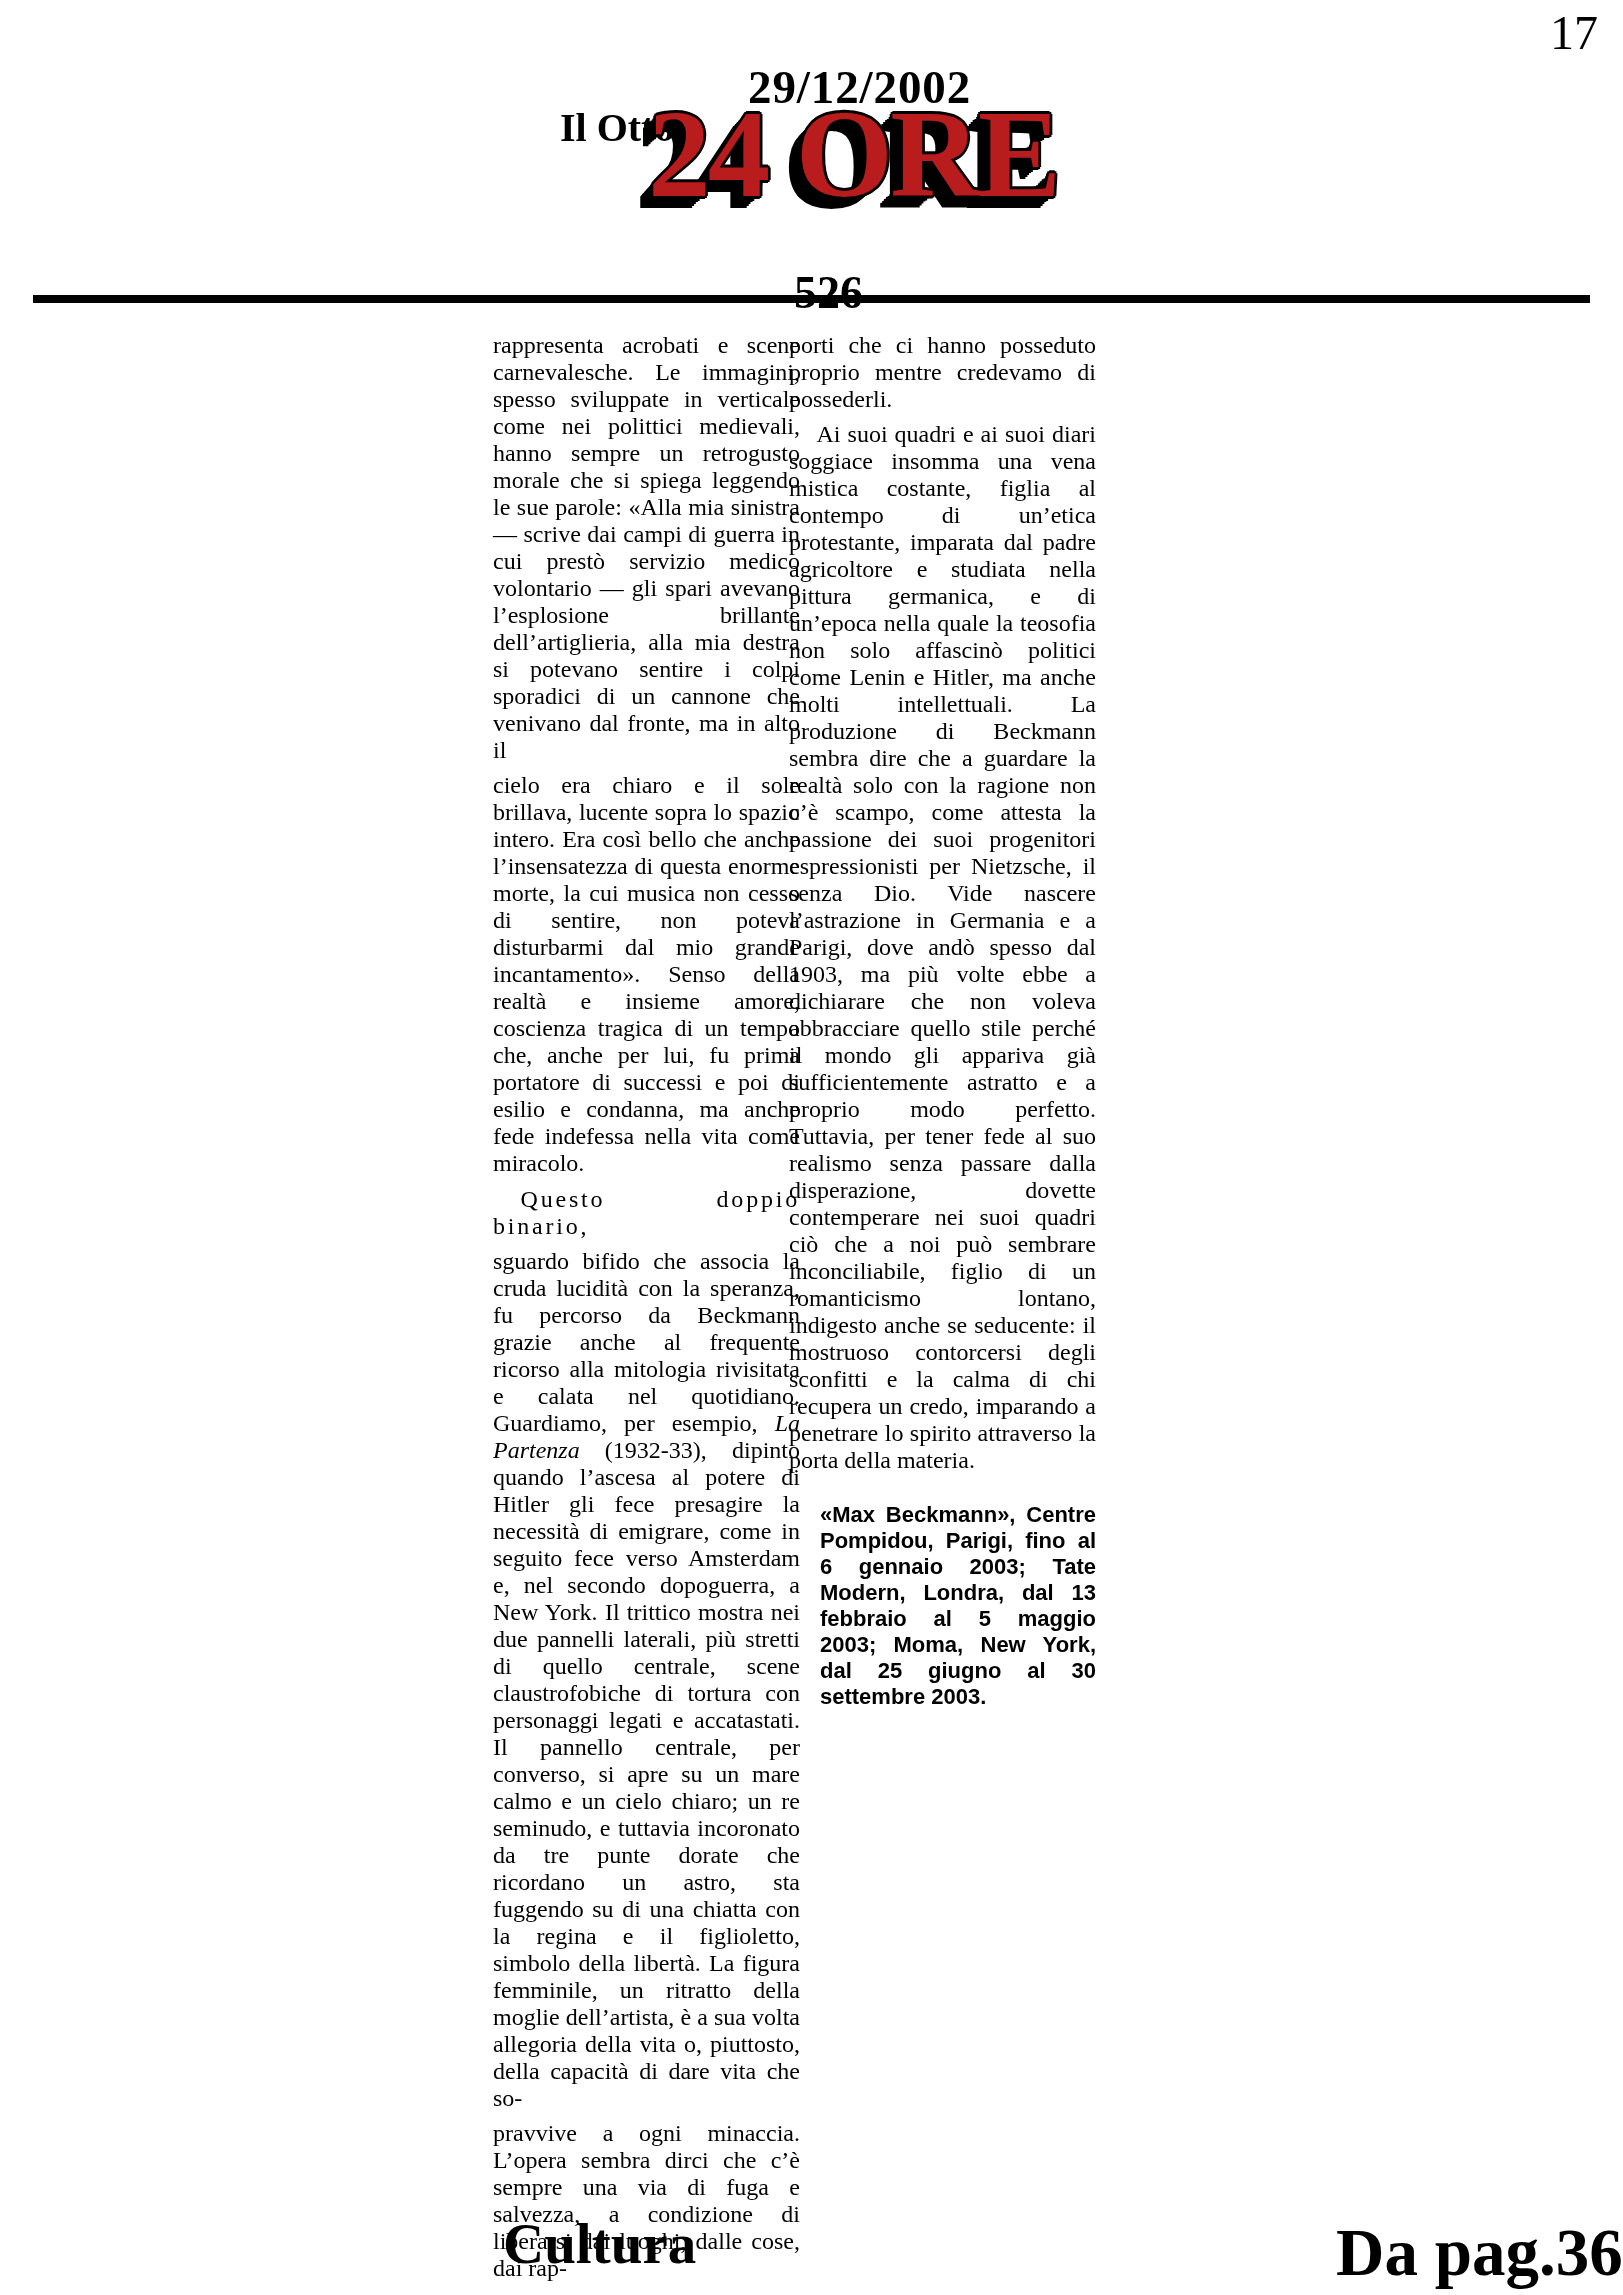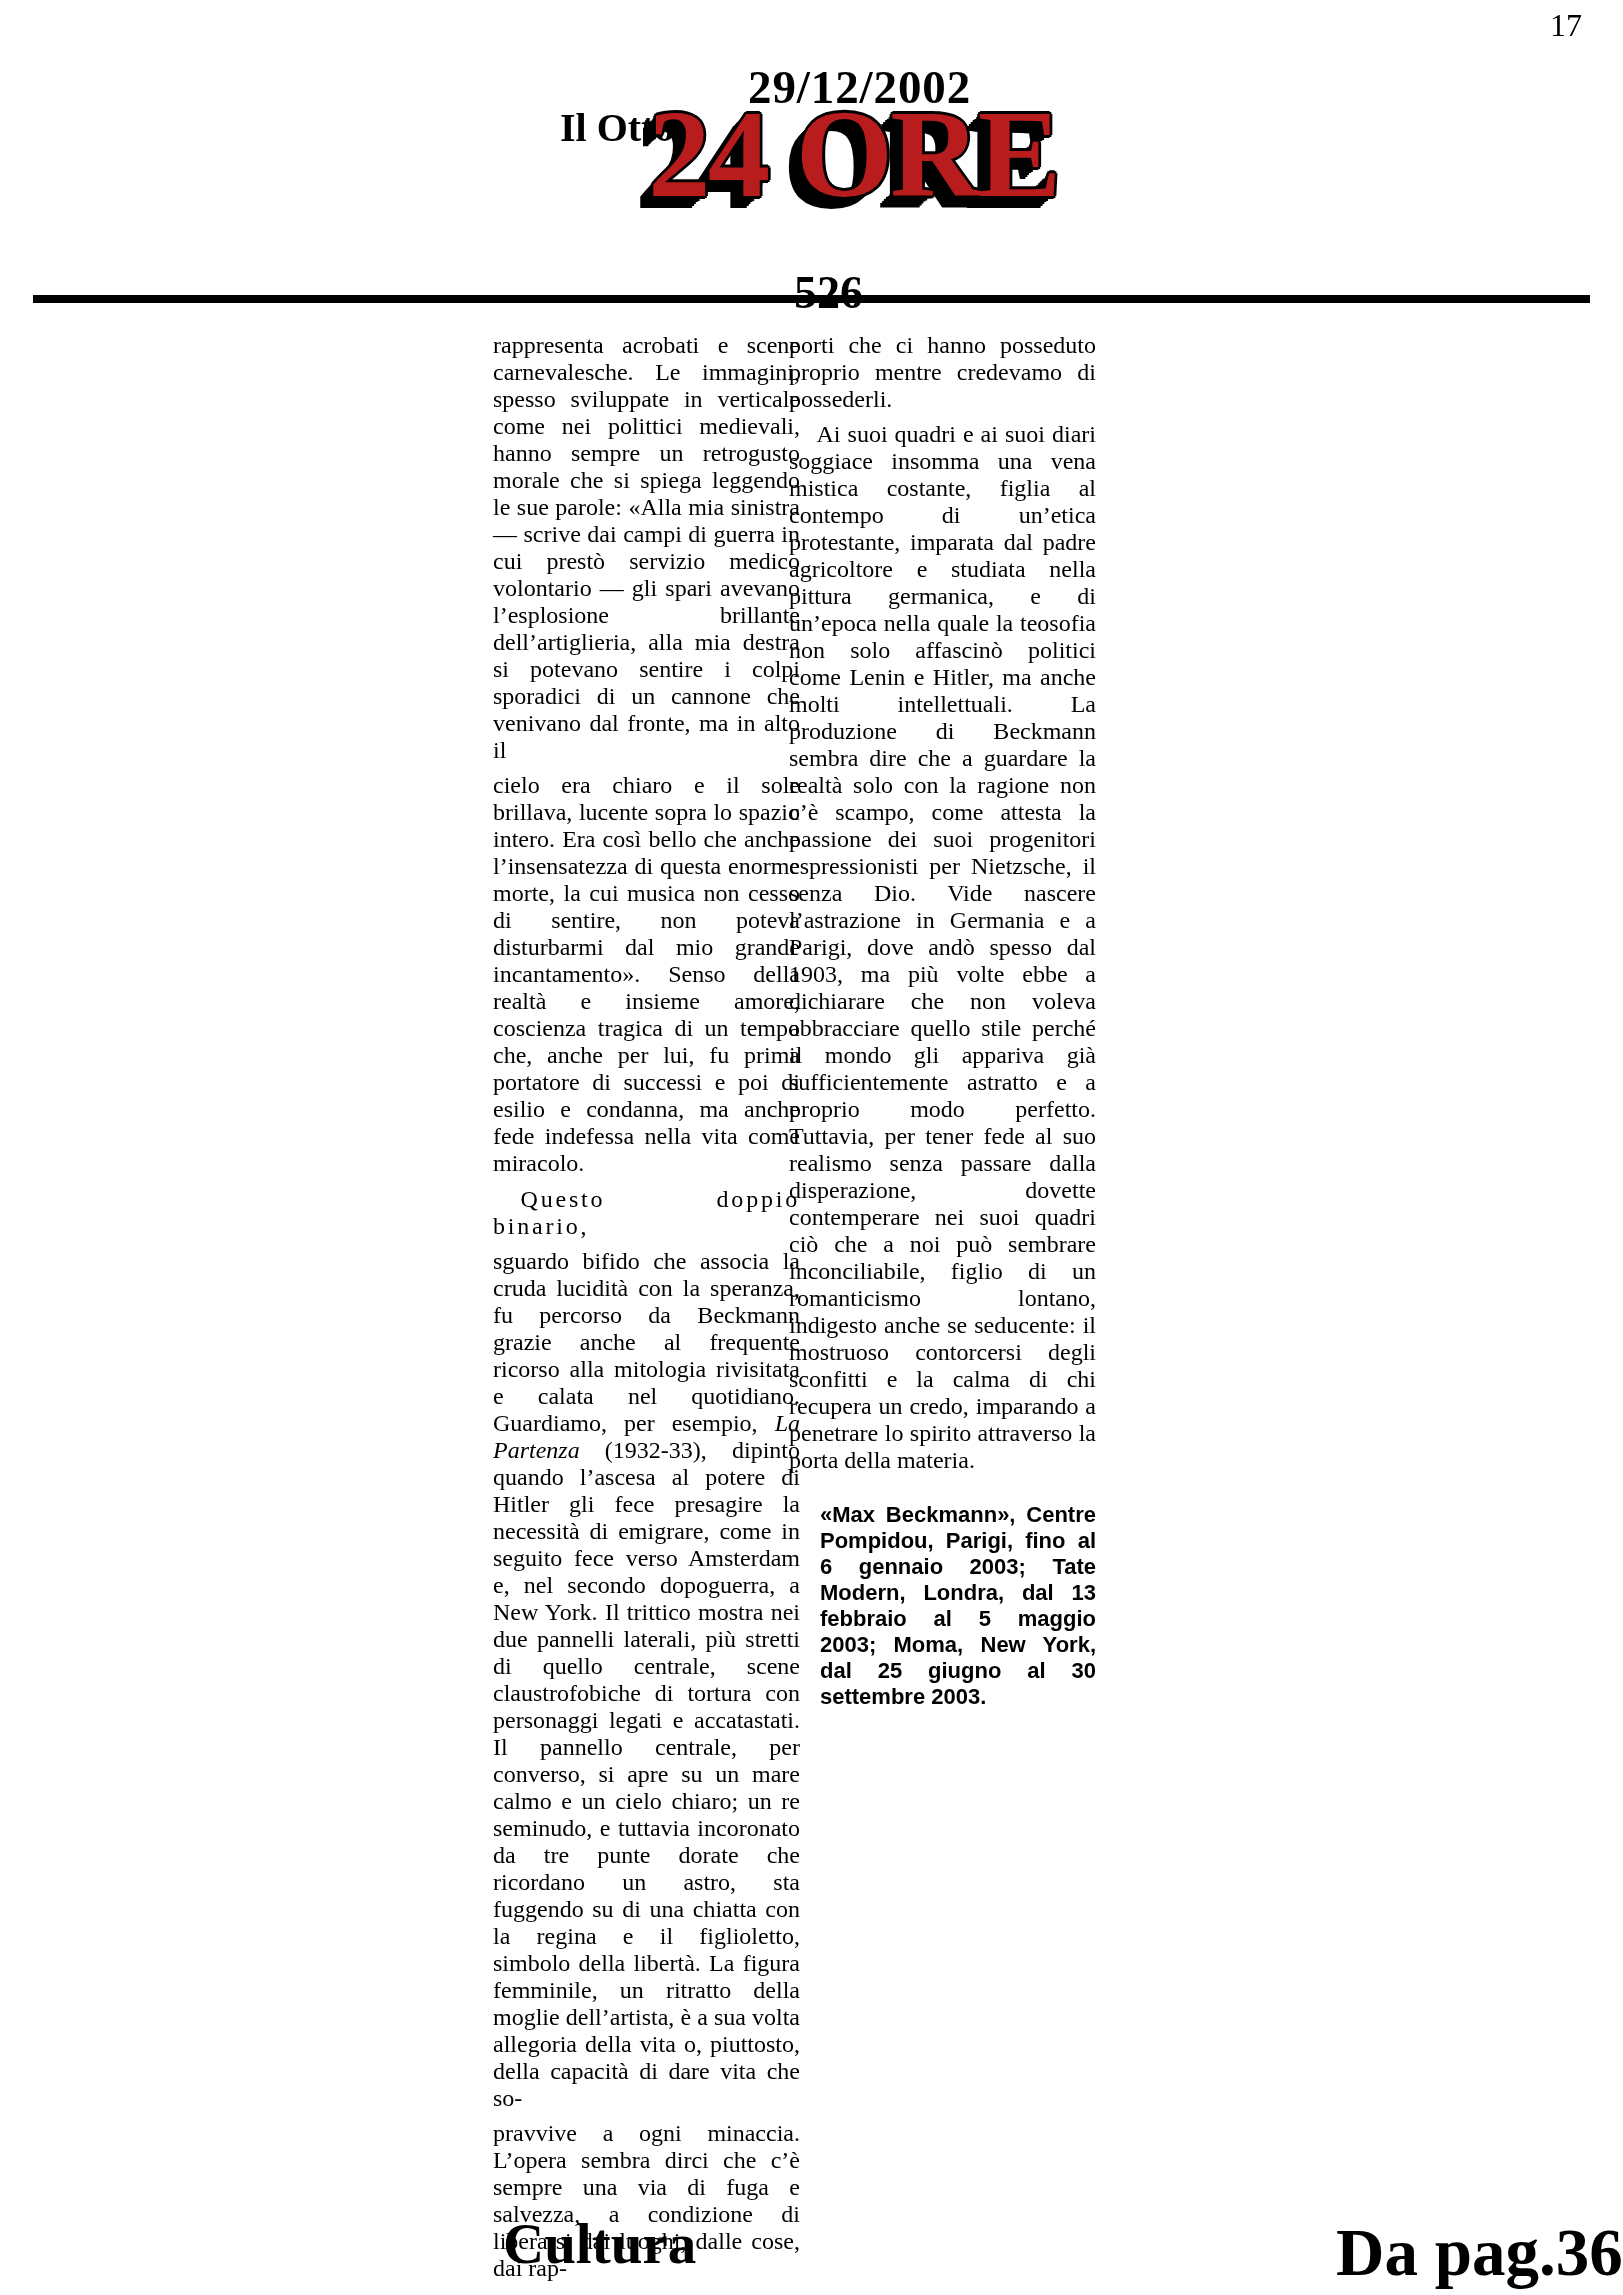--- a/index.html
+++ b/index.html
@@ -13,21 +13,21 @@
     height: 2296px;
     background: #ffffff;
     color: #000000;
     font-family: "Liberation Serif", serif;
     overflow: hidden;
   }
   .pagenum {
     position: absolute;
     top: 9.2px;
     left: 1550px;
-    font-size: 32px;
+    font-size: 48px;
     line-height: 1;
   }
   .masthead-date {
     position: absolute;
     top: 64px;
     left: 748px;
     width: 204px;
     text-align: center;
     font-size: 47px;
     font-weight: bold;

